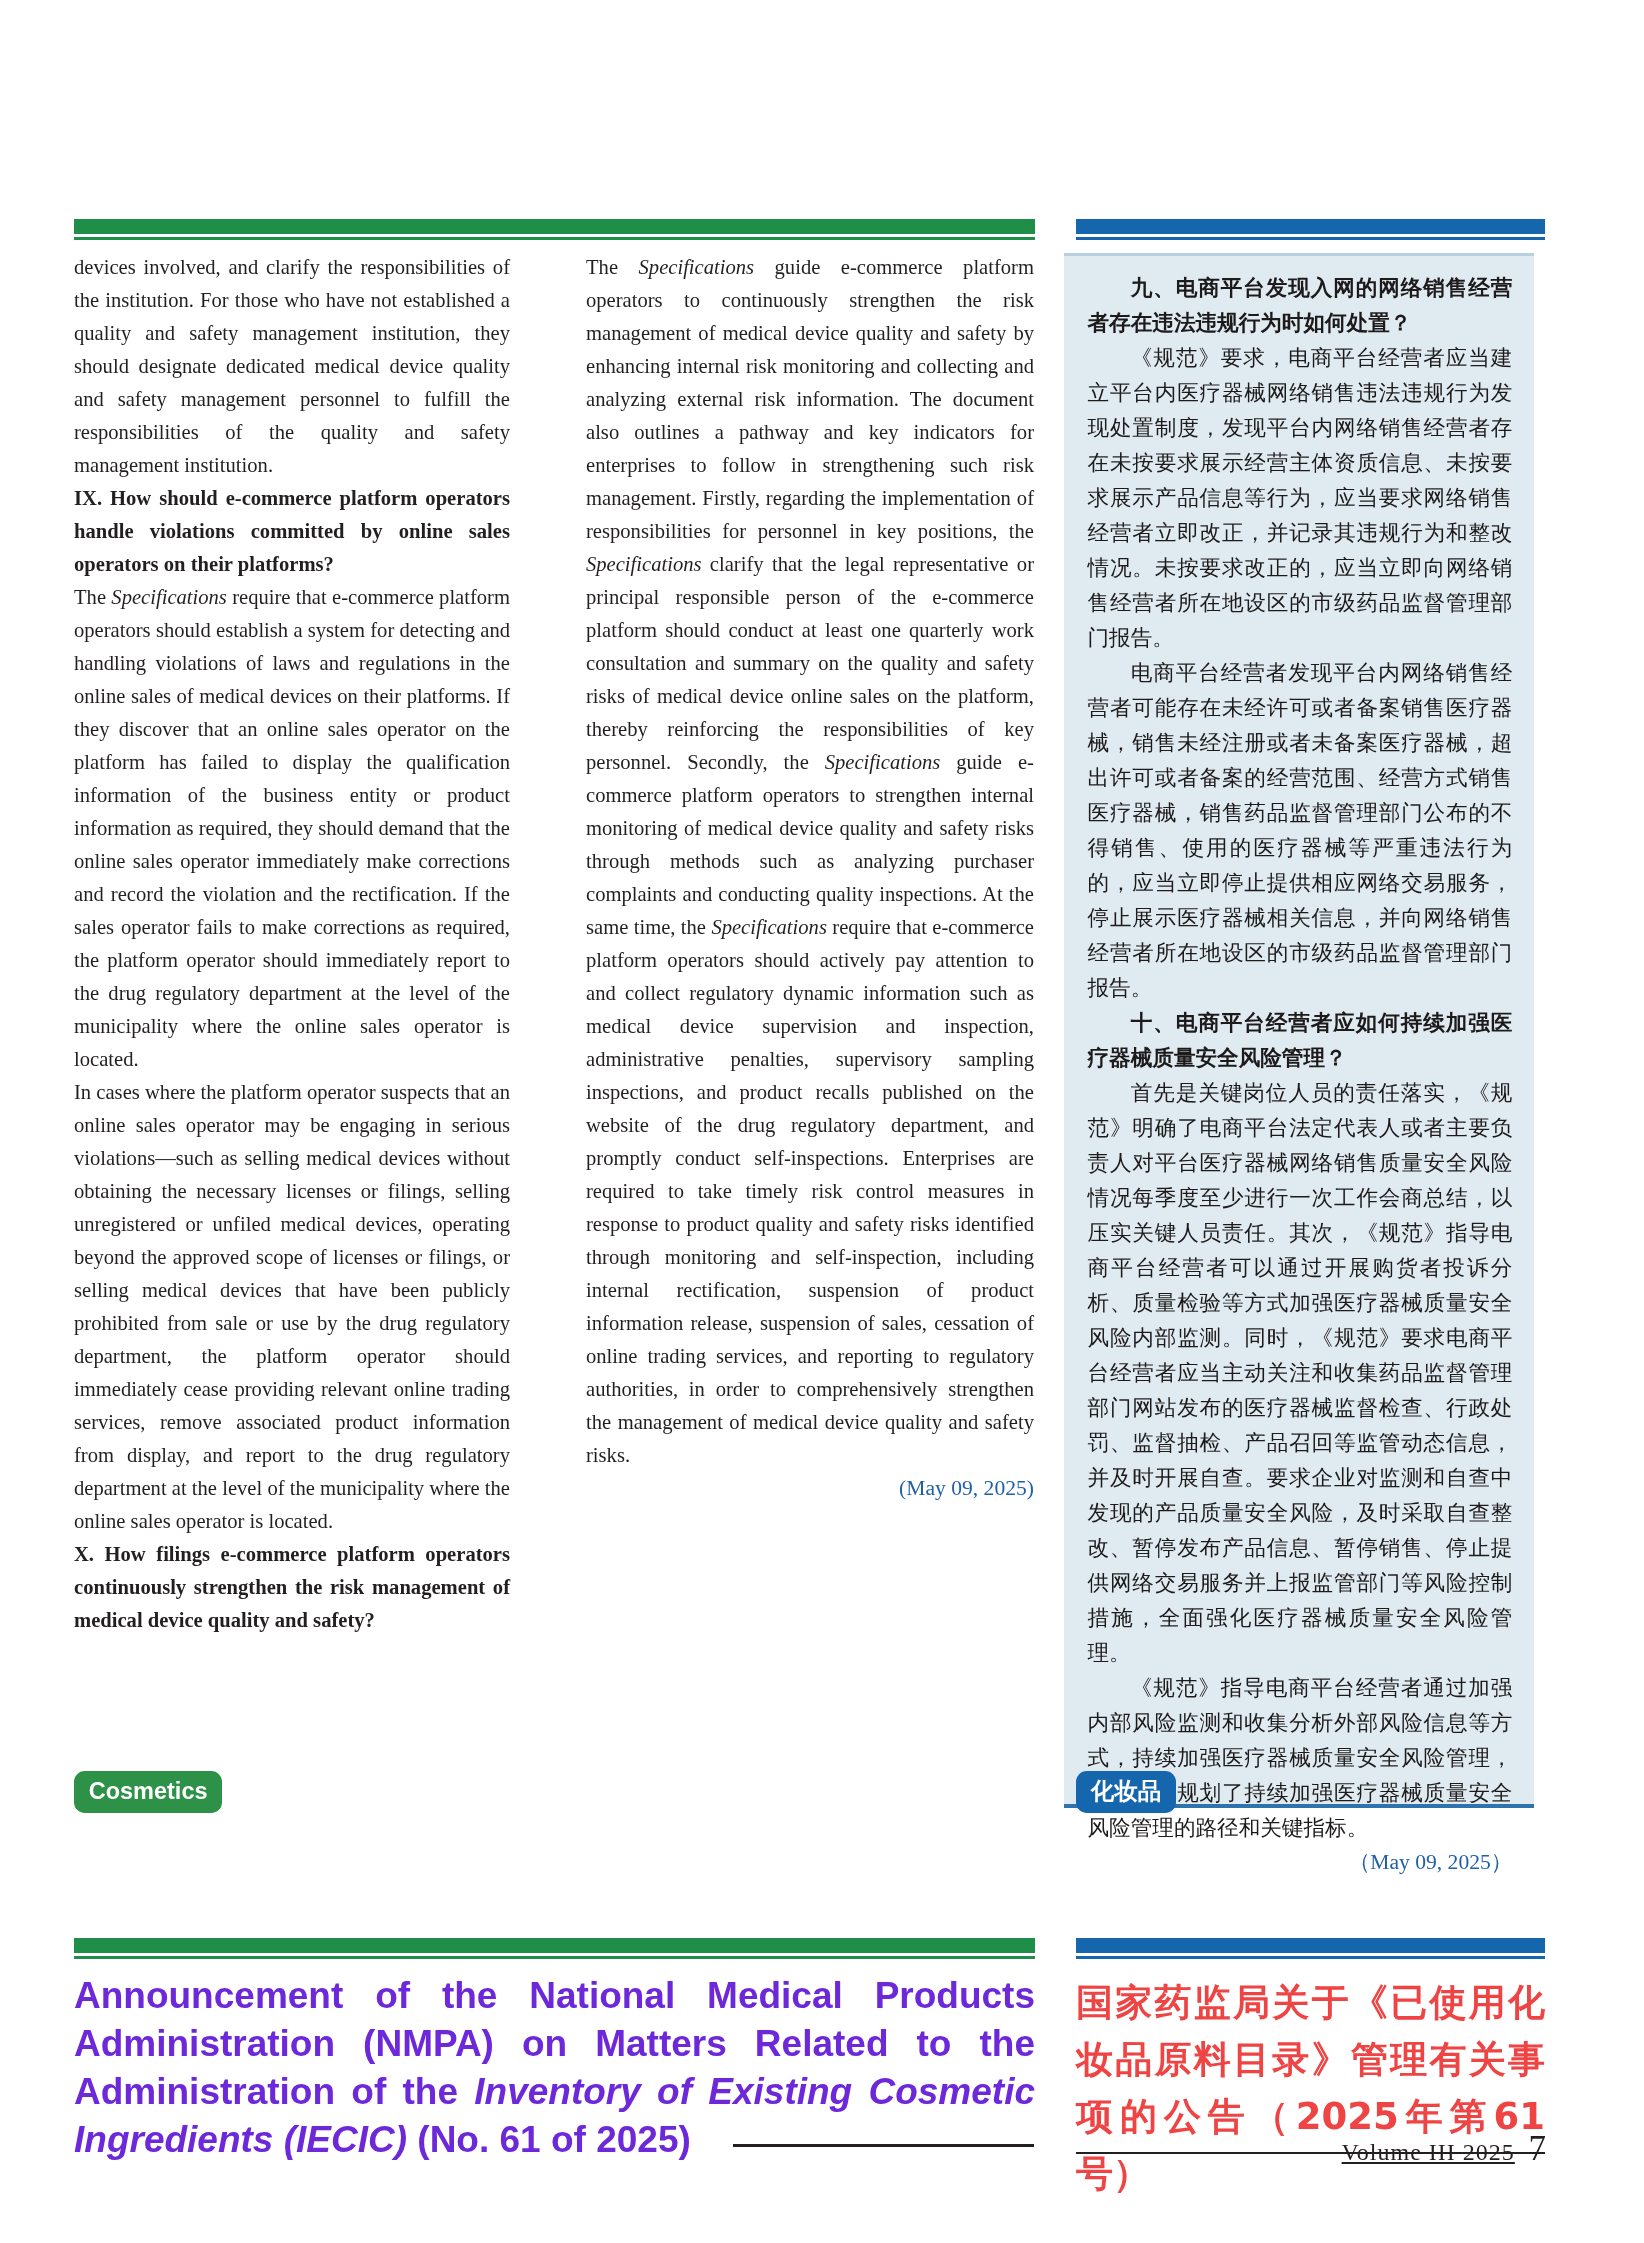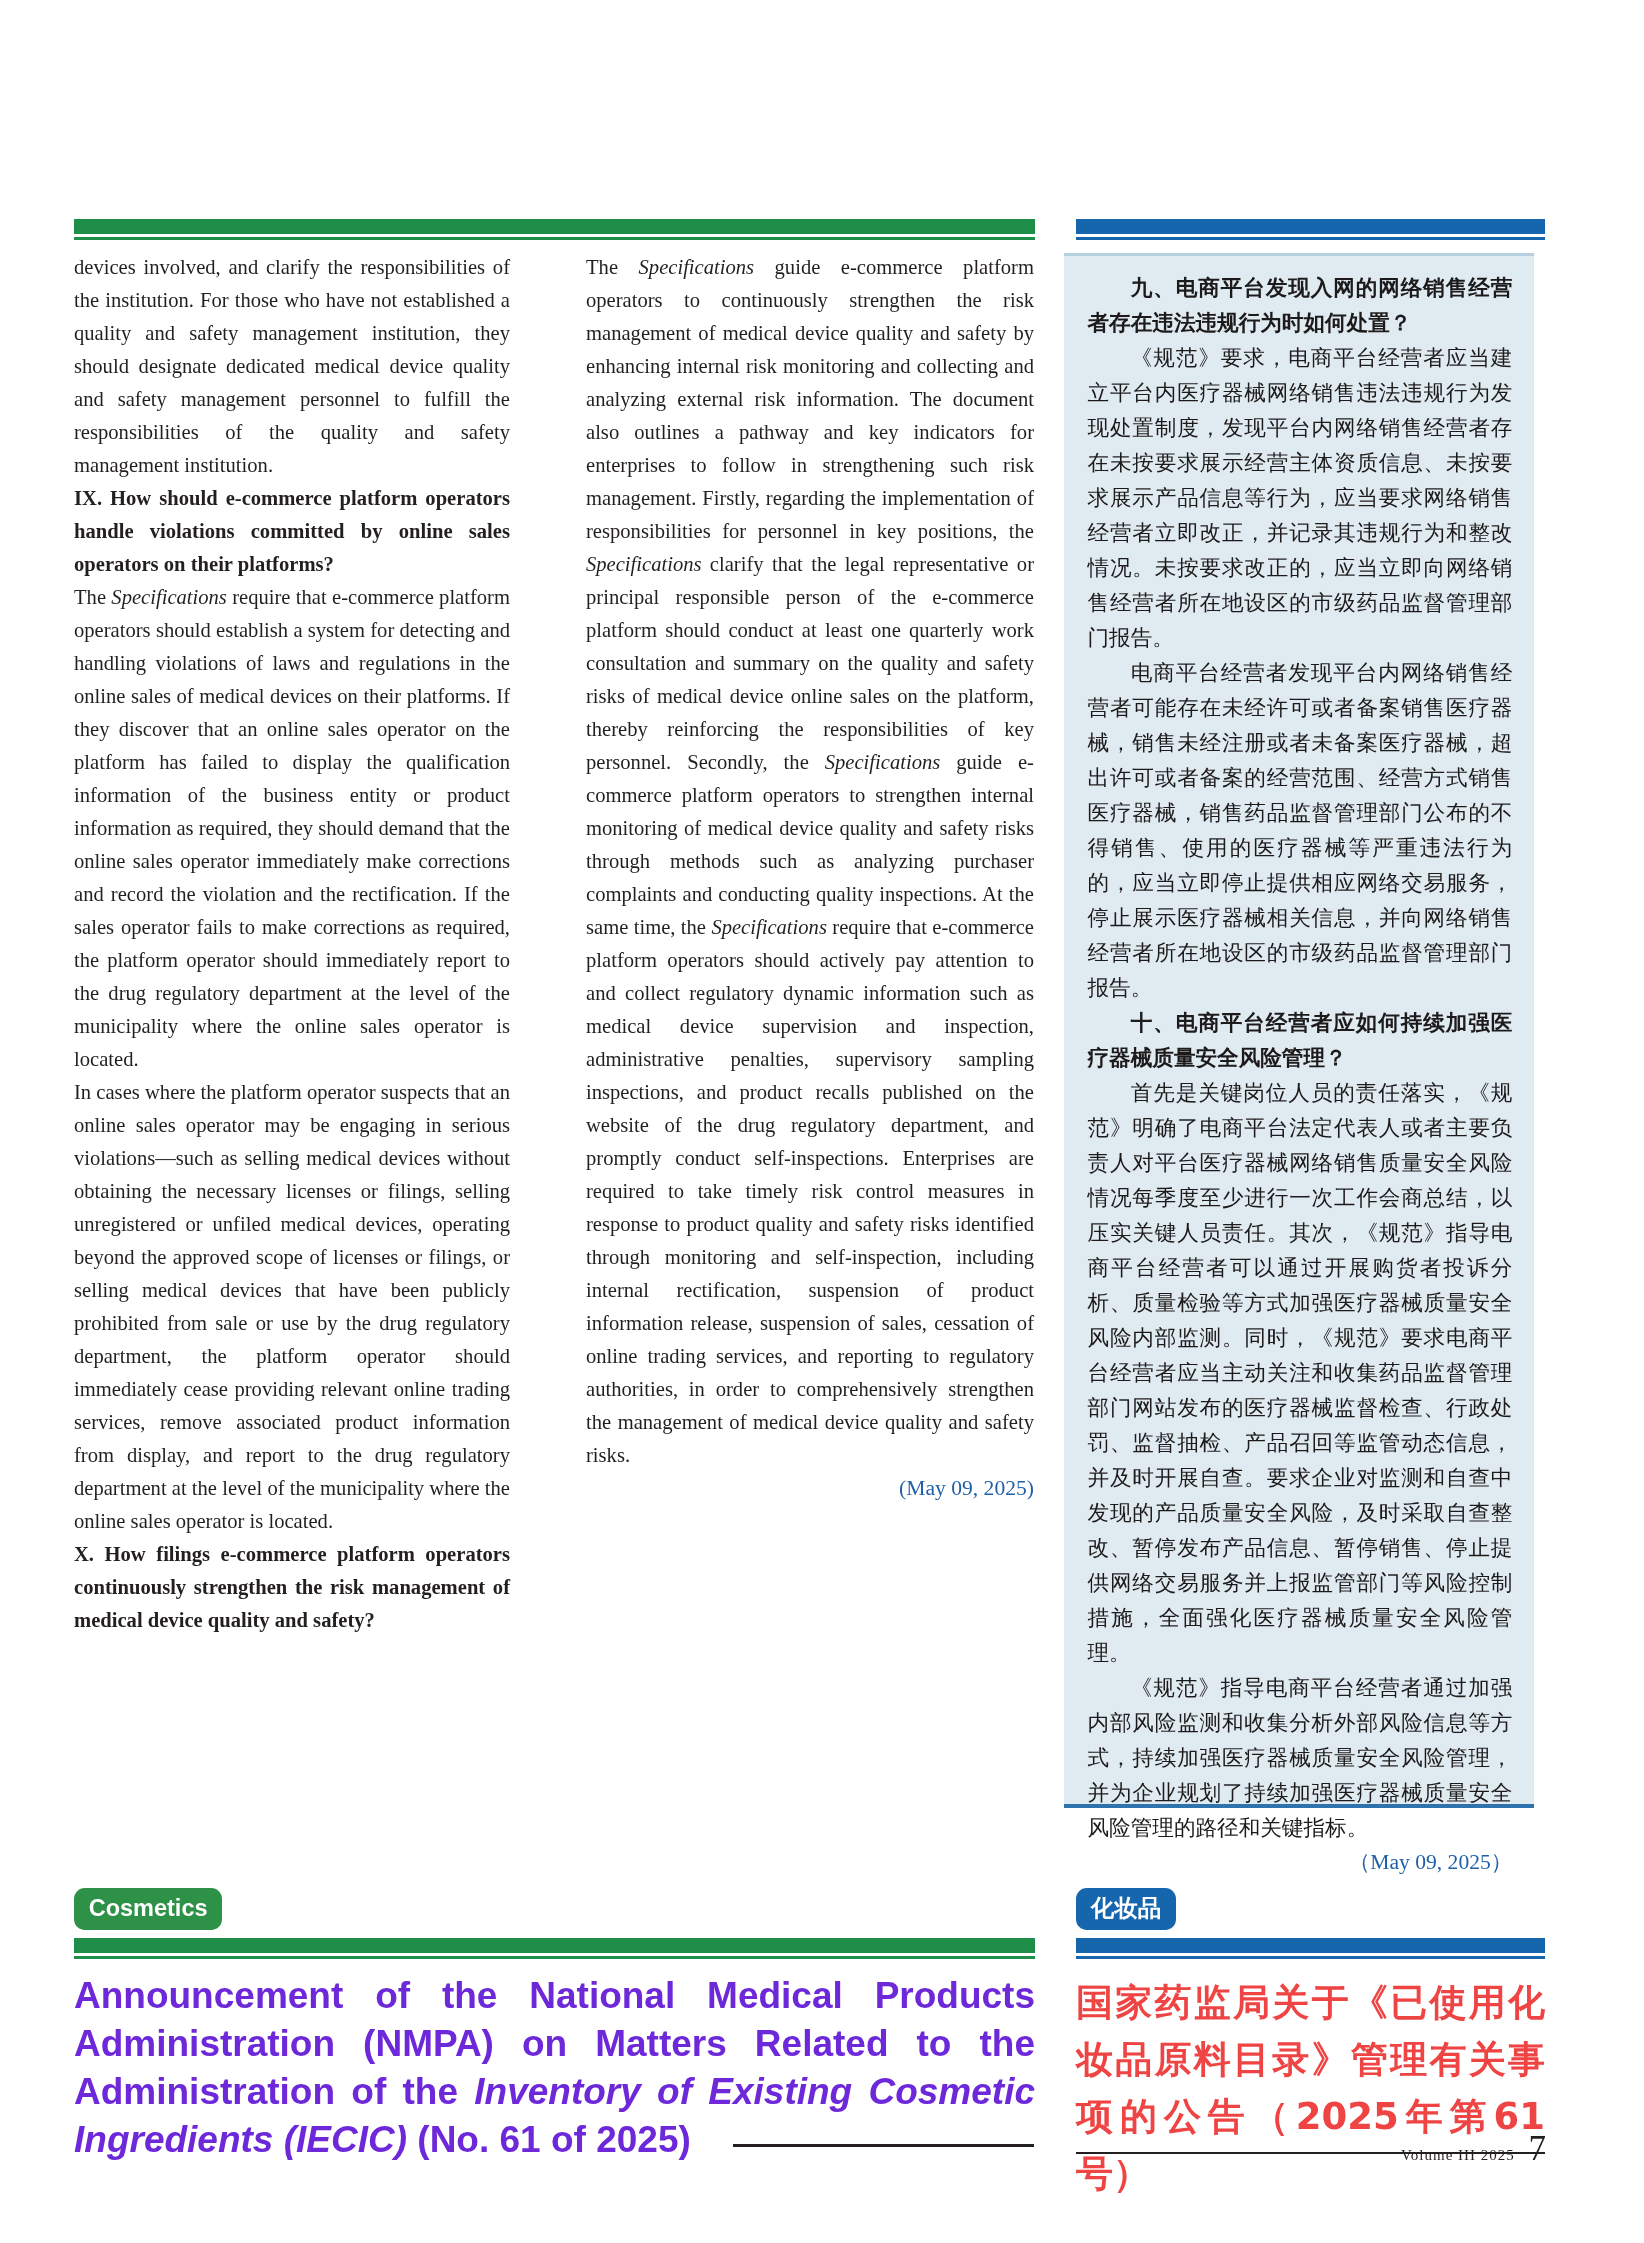--- a/index.html
+++ b/index.html
@@ -37,21 +37,21 @@
   #cn-box p { margin:0; text-indent:2em; }
   #cn-box p.b { font-weight:bold; }
 
   .pub-date {
     text-align:right; font-family:"Liberation Serif","DejaVu Serif",serif;
     font-size:21.6px; margin-top:45px;
   }
 
   
   .badge {
-    position:absolute; top:1888px; box-sizing:border-box;
+    position:absolute; top:1771px; box-sizing:border-box;
     font-family:"Liberation Sans","DejaVu Sans",sans-serif; font-weight:bold;
     font-size:23.5px; line-height:23.5px; color:#ffffff; padding:8.8px 14.7px 9.8px 14.7px;
     border-radius:10.8px;
   }
   #badge-en { left:74px; }
   #badge-zh { left:1076px; }
   #bot-bar-green      { left:74px;  top:1938px; width:961px; }
   #bot-bar-green-line { left:74px;  top:1956px; width:961px; }
   #bot-bar-blue       { left:1076px; top:1938px; width:469px; }
   #bot-bar-blue-line  { left:1076px; top:1956px; width:469px; }
@@ -68,21 +68,21 @@
     font-family:"DejaVu Sans","Liberation Sans",sans-serif; font-weight:bold;
     font-size:37px; line-height:57px; text-align:justify;
   }
   #zh-title-rule { position:absolute; left:1076px; top:2152px; width:469px; height:2px; background:#231f20; }
 
   
   #footer {
     position:absolute; right:99px; top:2129px; text-align:right;
     font-family:"Liberation Serif","DejaVu Serif",serif;
   }
-  #footer .vol  { font-size:15px; letter-spacing:1px; }
+  #footer .vol  { font-size:24px; letter-spacing:1px;text-decoration:underline; }
   #footer .pgno { font-size:35px; margin-left:13.7px; }
 </style>
 </head>
 <body style="color: rgb(35, 31, 32);">
 
 <div class="bar" id="bar-green" style="background: rgb(30, 142, 72);"></div>
 <div class="bar-line" id="bar-green-line" style="background: rgb(30, 142, 72);"></div>
 <div class="bar" id="bar-blue" style="background: rgb(21, 102, 173);"></div>
 <div class="bar-line" id="bar-blue-line" style="background: rgb(21, 102, 173);"></div>
 

